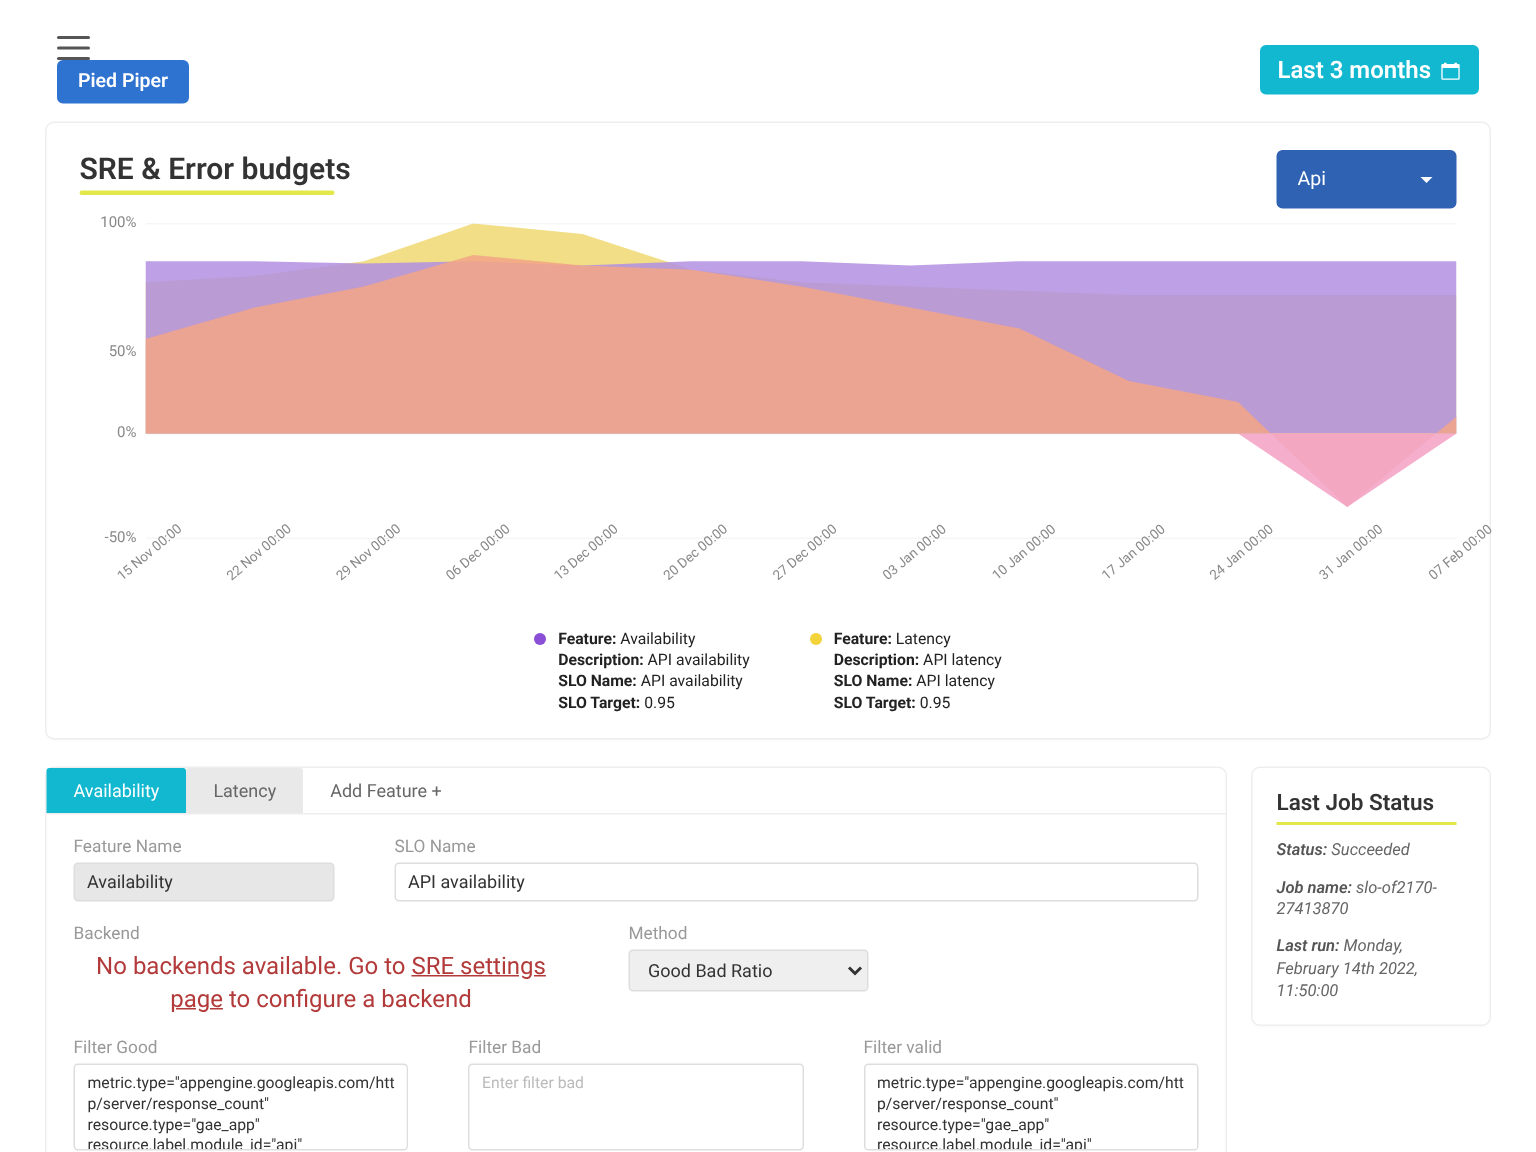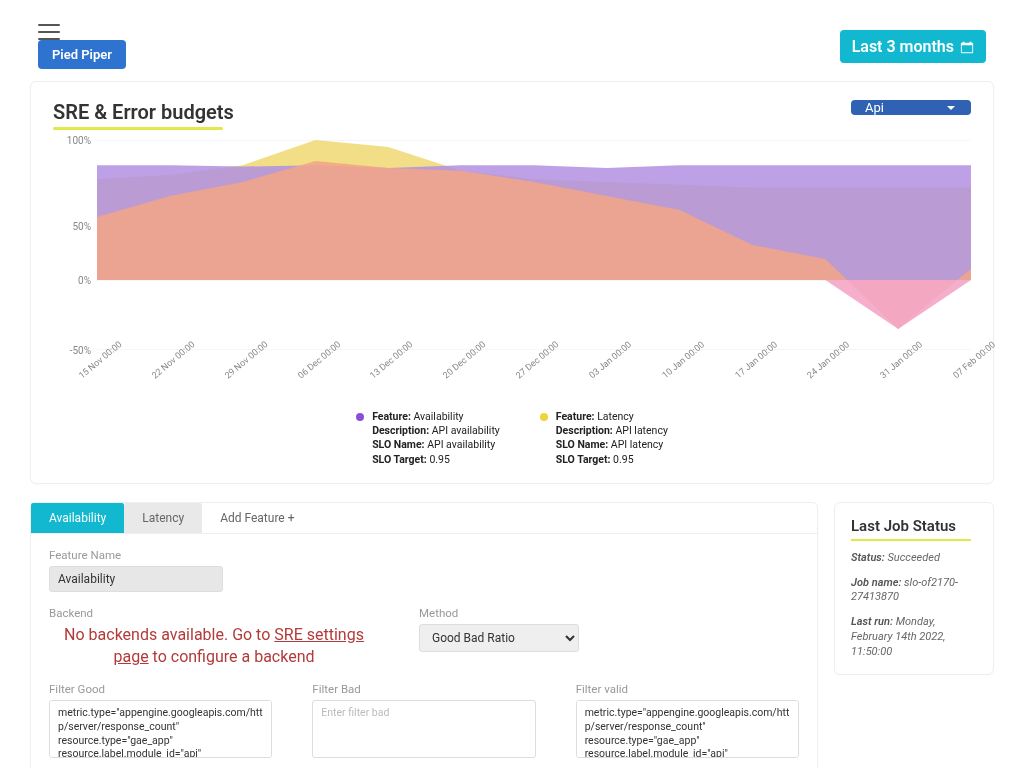--- a/index.html
+++ b/index.html
@@ -9,21 +9,21 @@
 .hamburger { width: 22px; height: 16px; margin-right: 16px; display: flex; flex-direction: column; justify-content: space-between; cursor: pointer; }
 .hamburger span { display: block; height: 2px; background: #555; border-radius: 1px; }
 .topleft { display: flex; align-items: flex-start; flex-direction: column; }
 .brand { background: #2f73d1; color: #fff; padding: 7px 14px; border-radius: 4px; font-weight: 600; font-size: 13px; display: inline-block; }
 .time-range { background: #11b8cf; color: #fff; padding: 7px 12px; border-radius: 4px; font-weight: 600; font-size: 16px; display: inline-flex; align-items: center; gap: 6px; cursor: pointer; }
 .time-range svg { width: 14px; height: 14px; fill: #fff; }
 .card { background: #fff; border: 1px solid #eee; border-radius: 6px; padding: 18px 22px 16px; margin-bottom: 18px; box-shadow: 0 1px 2px rgba(0,0,0,0.02); }
 .card-header { display: flex; justify-content: space-between; align-items: flex-start; margin-bottom: 6px; }
 .card-title { font-size: 20px; font-weight: 600; color: #333; position: relative; padding-bottom: 6px; }
 .card-title::after { content: ""; position: absolute; left: 0; bottom: 0; width: 170px; height: 3px; background: #e3e84a; border-radius: 2px; }
-.select-pill { background: #2f62b3; color: #fff; border-radius: 4px; padding: 0 14px; min-width: 120px; display: flex; justify-content: space-between; align-items: center; cursor: pointer; font-size: 13px; }
+.select-pill { background: #2f62b3; color: #fff; border-radius: 4px; padding: 12px 14px; min-width: 120px; display: flex; justify-content: space-between; align-items: center; cursor: pointer; font-size: 13px; }
 .select-pill svg { width: 12px; height: 12px; fill: #fff; }
 .chart-wrap { position: relative; height: 240px; margin-top: 10px; }
 .y-axis { position: absolute; left: 0; top: 0; bottom: 30px; width: 42px; font-size: 10px; color: #888; }
 .y-axis div { position: absolute; right: 4px; transform: translateY(-50%); }
 .plot { position: absolute; left: 44px; right: 0; top: 0; bottom: 30px; }
 .plot svg { width: 100%; height: 100%; display: block; }
 .x-axis { position: absolute; left: 44px; right: 0; bottom: -8px; height: 32px; font-size: 9px; color: #888; }
 .x-axis span { position: absolute; transform-origin: left top; transform: rotate(-40deg) translate(-50%, 0); white-space: nowrap; }
 .legend { display: flex; justify-content: center; gap: 40px; margin-top: 30px; font-size: 10.5px; color: #222; }
 .legend-col { display: flex; gap: 8px; }
@@ -151,20 +151,24 @@
           <div class="tab active">Availability</div>
           <div class="tab inactive">Latency</div>
           <div class="tab plain">Add Feature +</div>
         </div>
       <div class="feature-body">
         <div class="form-row">
           <div class="form-group">
             <label>Feature Name</label>
             <input class="readonly" readonly="" value="Availability" style="">
           </div>
+          <div class="form-group wide">
+            <label>SLO Name</label>
+            <input value="API availability" style="">
+          </div>
         </div>
         <div class="form-row">
           <div class="form-group" style="min-width:330px">
             <label>Backend</label>
             <div class="backend-note">
               <span>No backends available. Go to </span><a href="#">SRE settings page</a><span> to configure a backend</span>
             </div>
           </div>
           <div class="form-group">
             <label>Method</label>

